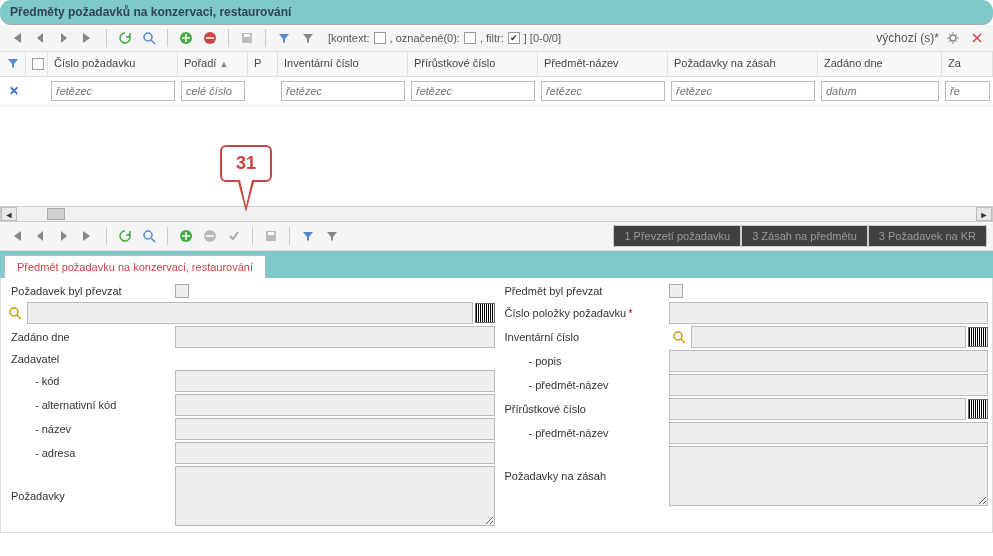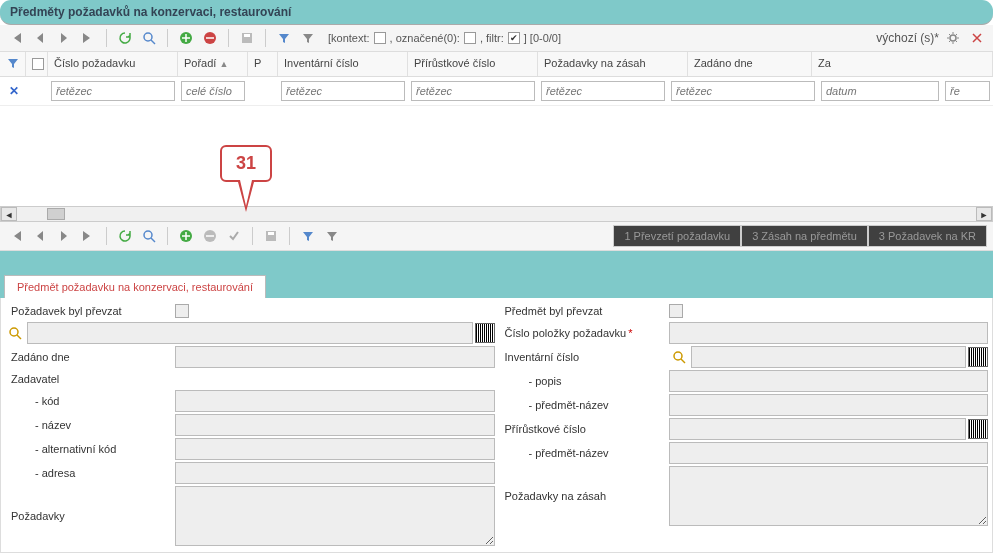--- a/index.html
+++ b/index.html
@@ -31,21 +31,21 @@
   
   .callout { position: absolute; left: 220px; top: 39px; }
   .callout-box { background: #fff; border: 2px solid #c44; border-radius: 6px; padding: 6px 14px; font-size: 18px; font-weight: bold; color: #c44; }
   .callout-tail { width: 0; height: 0; border-left: 8px solid transparent; border-right: 8px solid transparent; border-top: 30px solid #c44; margin-left: 18px; }
   .callout-tail-inner { position: relative; top: -32px; left: -6px; width: 0; height: 0; border-left: 6px solid transparent; border-right: 6px solid transparent; border-top: 26px solid #fff; }
   
   .action-btns { display: flex; gap: 0; margin-left: auto; }
   .action-btn { border: 1px solid #ccc; background: #404040; color: #999; padding: 4px 10px; font-size: 11px; cursor: pointer; }
   
   .tab-bar { background: #7fc9c9; padding: 4px 4px 0 4px; }
-  .tab { display: inline-block; background: #fff; border: 1px solid #bbb; border-bottom: none; padding: 5px 12px; color: #c44; font-size: 11px; margin-top: 20px; }
+  .tab { display: inline-block; background: #fff; border: 1px solid #bbb; border-bottom: none; padding: 5px 12px; color: #c44; font-size: 11px; }
   
   .form-area { display: flex; padding: 4px; gap: 4px; border: 1px solid #ddd; border-top: none; }
   .form-col { flex: 1; }
   .form-row { display: flex; align-items: center; margin-bottom: 2px; }
   .form-label { width: 170px; padding: 3px 6px; font-size: 11px; color: #333; }
   .form-label.indent { padding-left: 30px; }
   .form-field { flex: 1; display: flex; align-items: center; gap: 2px; }
   .form-input { flex: 1; border: 1px solid #bbb; background: #eee; padding: 3px 4px; font-size: 11px; height: 22px; }
   .form-input.tall { height: 60px; }
   .lookup-icon { width: 20px; height: 20px; display: inline-flex; align-items: center; justify-content: center; }
@@ -151,20 +151,21 @@
 <div class="grid-header">
   <div class="cell" style="width:26px;text-align:center"><svg width="12" height="12">
         <path d="M1 2h10L7 7v4l-2-1V7z" fill="#58c"></path>
       </svg></div>
   <div class="cell check-cell"><span class="mini-check"></span></div>
   <div class="cell" style="width:130px"><span>Číslo požadavku</span></div>
   <div class="cell" style="width:70px"><span>Pořadí</span><span class="sort-arrow">▲</span></div>
   <div class="cell" style="width:30px">P</div>
   <div class="cell" style="width:130px">Inventární číslo</div>
   <div class="cell" style="width:130px">Přírůstkové číslo</div>
+  <div class="cell" style="width:130px">Předmět-název</div>
   <div class="cell" style="width:150px">Požadavky na zásah</div>
   <div class="cell" style="width:124px">Zadáno dne</div>
   <div class="cell" style="flex:1">Za</div>
 </div>
 
 <div class="filter-row">
   <div class="cell" style="width:26px;text-align:center"><span class="clear-x">✕</span></div>
   <div class="cell check-cell"></div>
   <div class="cell" style="width:130px"><input class="filter-input" placeholder="řetězec" style=""></div>
   <div class="cell" style="width:70px"><input class="filter-input" placeholder="celé číslo" style=""></div>
@@ -301,27 +302,27 @@
     <div class="form-row">
         <div class="form-label">Zadavatel</div>
       </div>
     <div class="form-row">
         <div class="form-label indent">- kód</div>
         <div class="form-field">
           <input class="form-input" style="">
         </div>
       </div>
     <div class="form-row">
+        <div class="form-label indent">- alternativní kód</div>
+        <div class="form-field">
+          <input class="form-input" style="">
+        </div>
+      </div>
+    <div class="form-row">
         <div class="form-label indent">- název</div>
-        <div class="form-field">
-          <input class="form-input" style="">
-        </div>
-      </div>
-    <div class="form-row">
-        <div class="form-label indent">- alternativní kód</div>
         <div class="form-field">
           <input class="form-input" style="">
         </div>
       </div>
     <div class="form-row">
         <div class="form-label indent">- adresa</div>
         <div class="form-field">
           <input class="form-input" style="">
         </div>
       </div>

